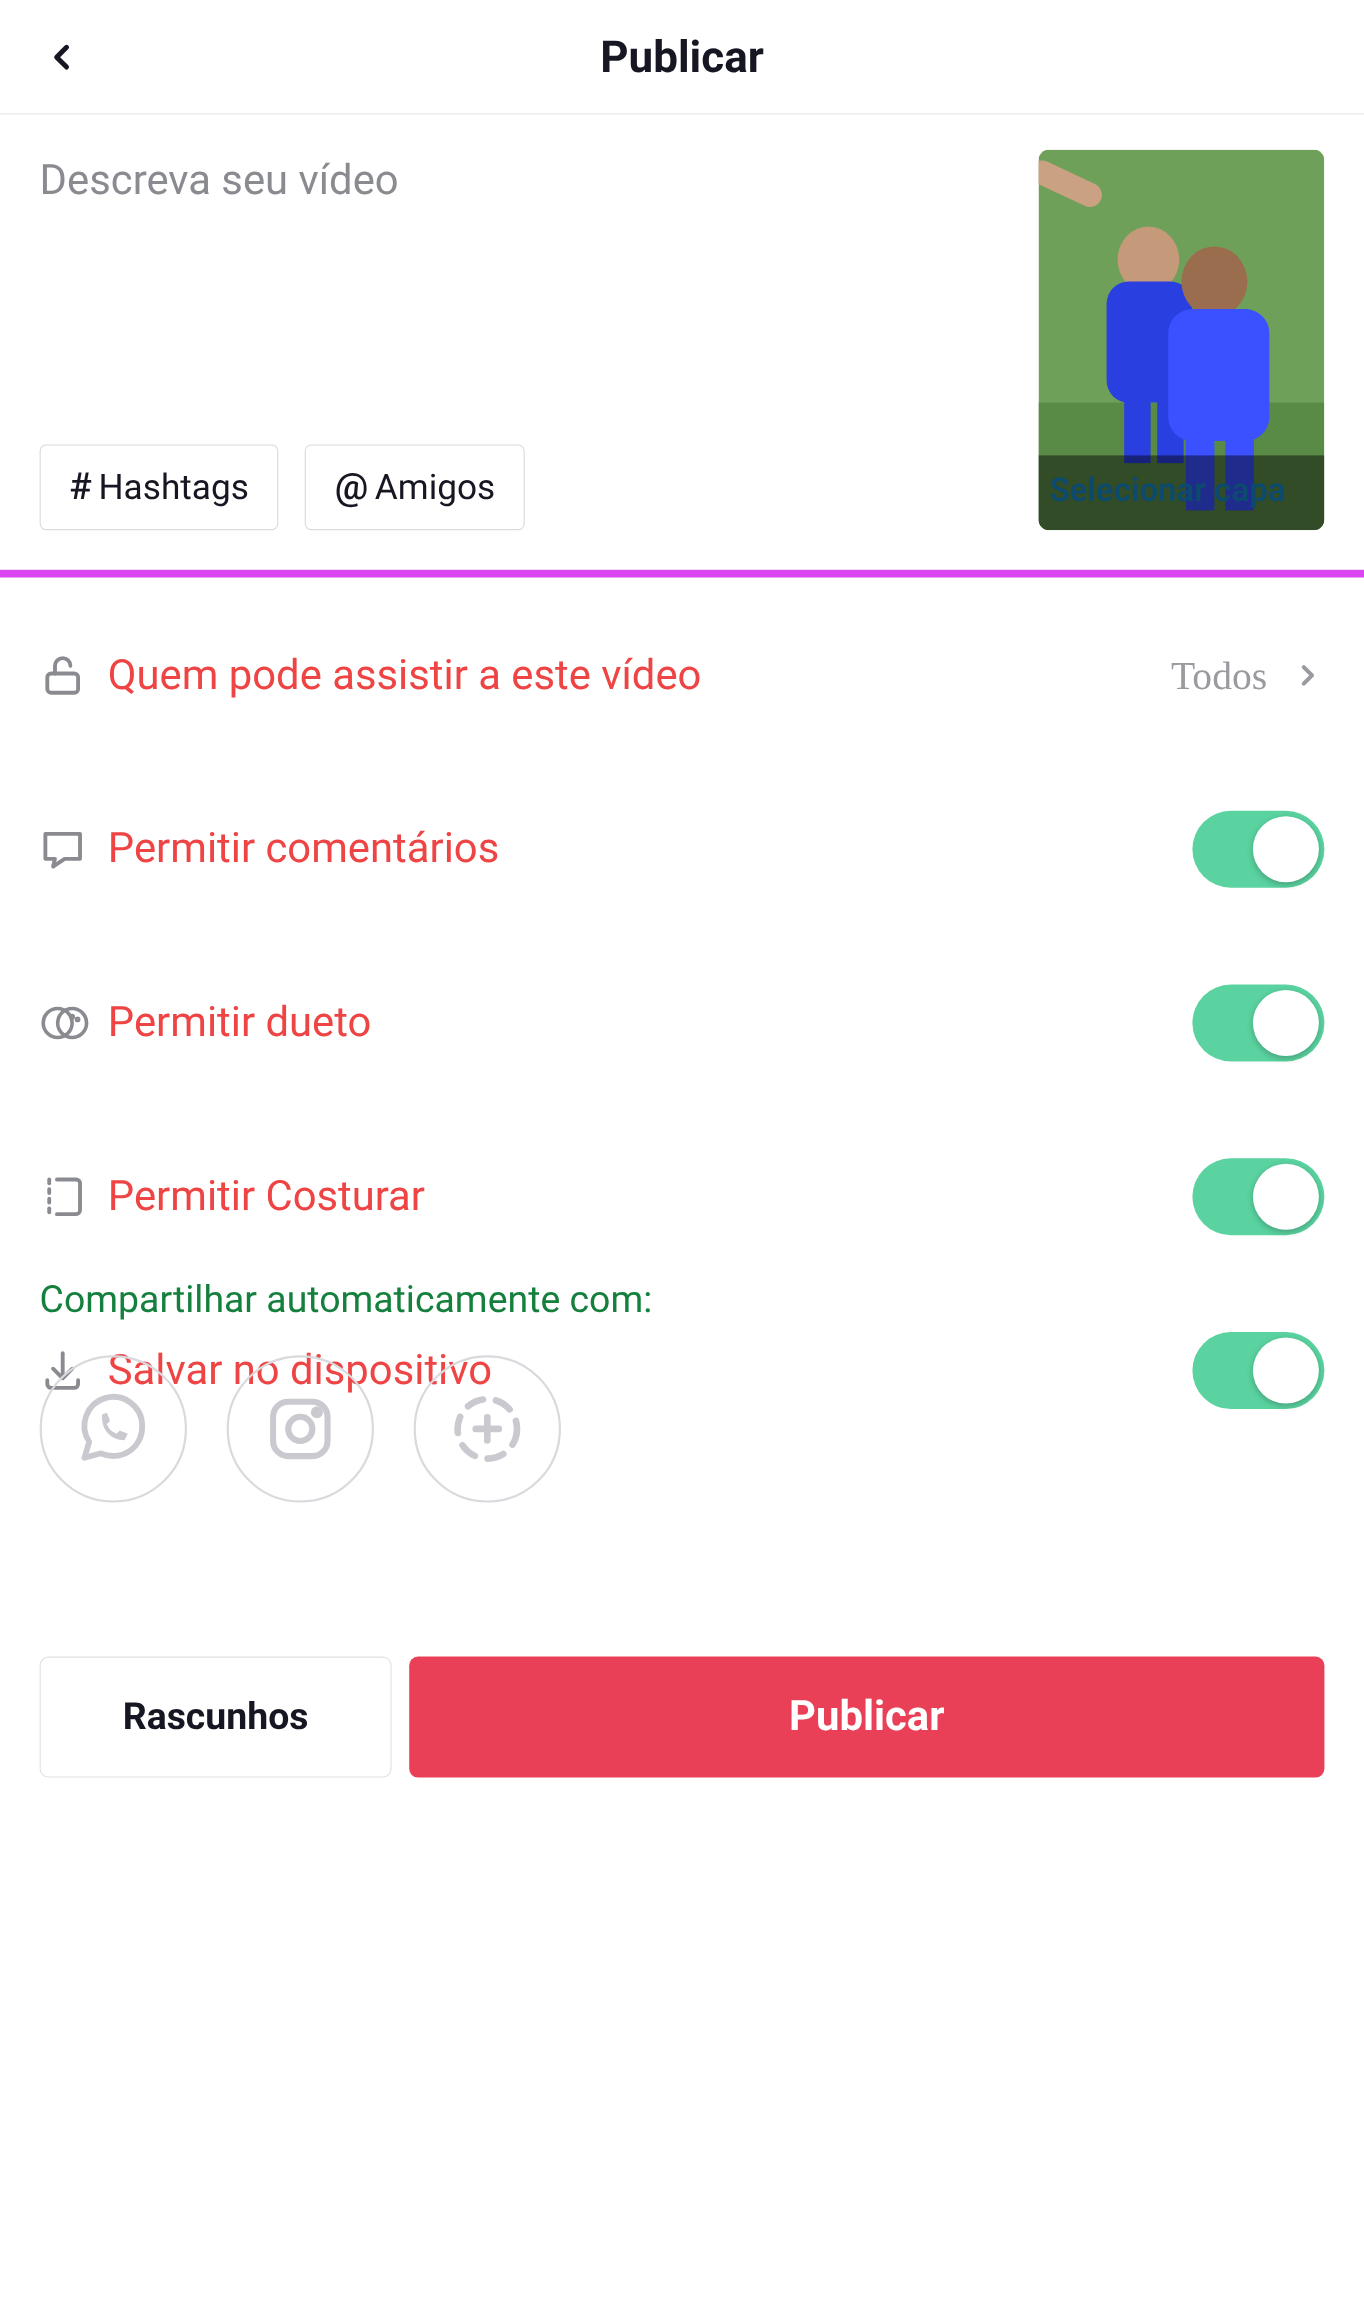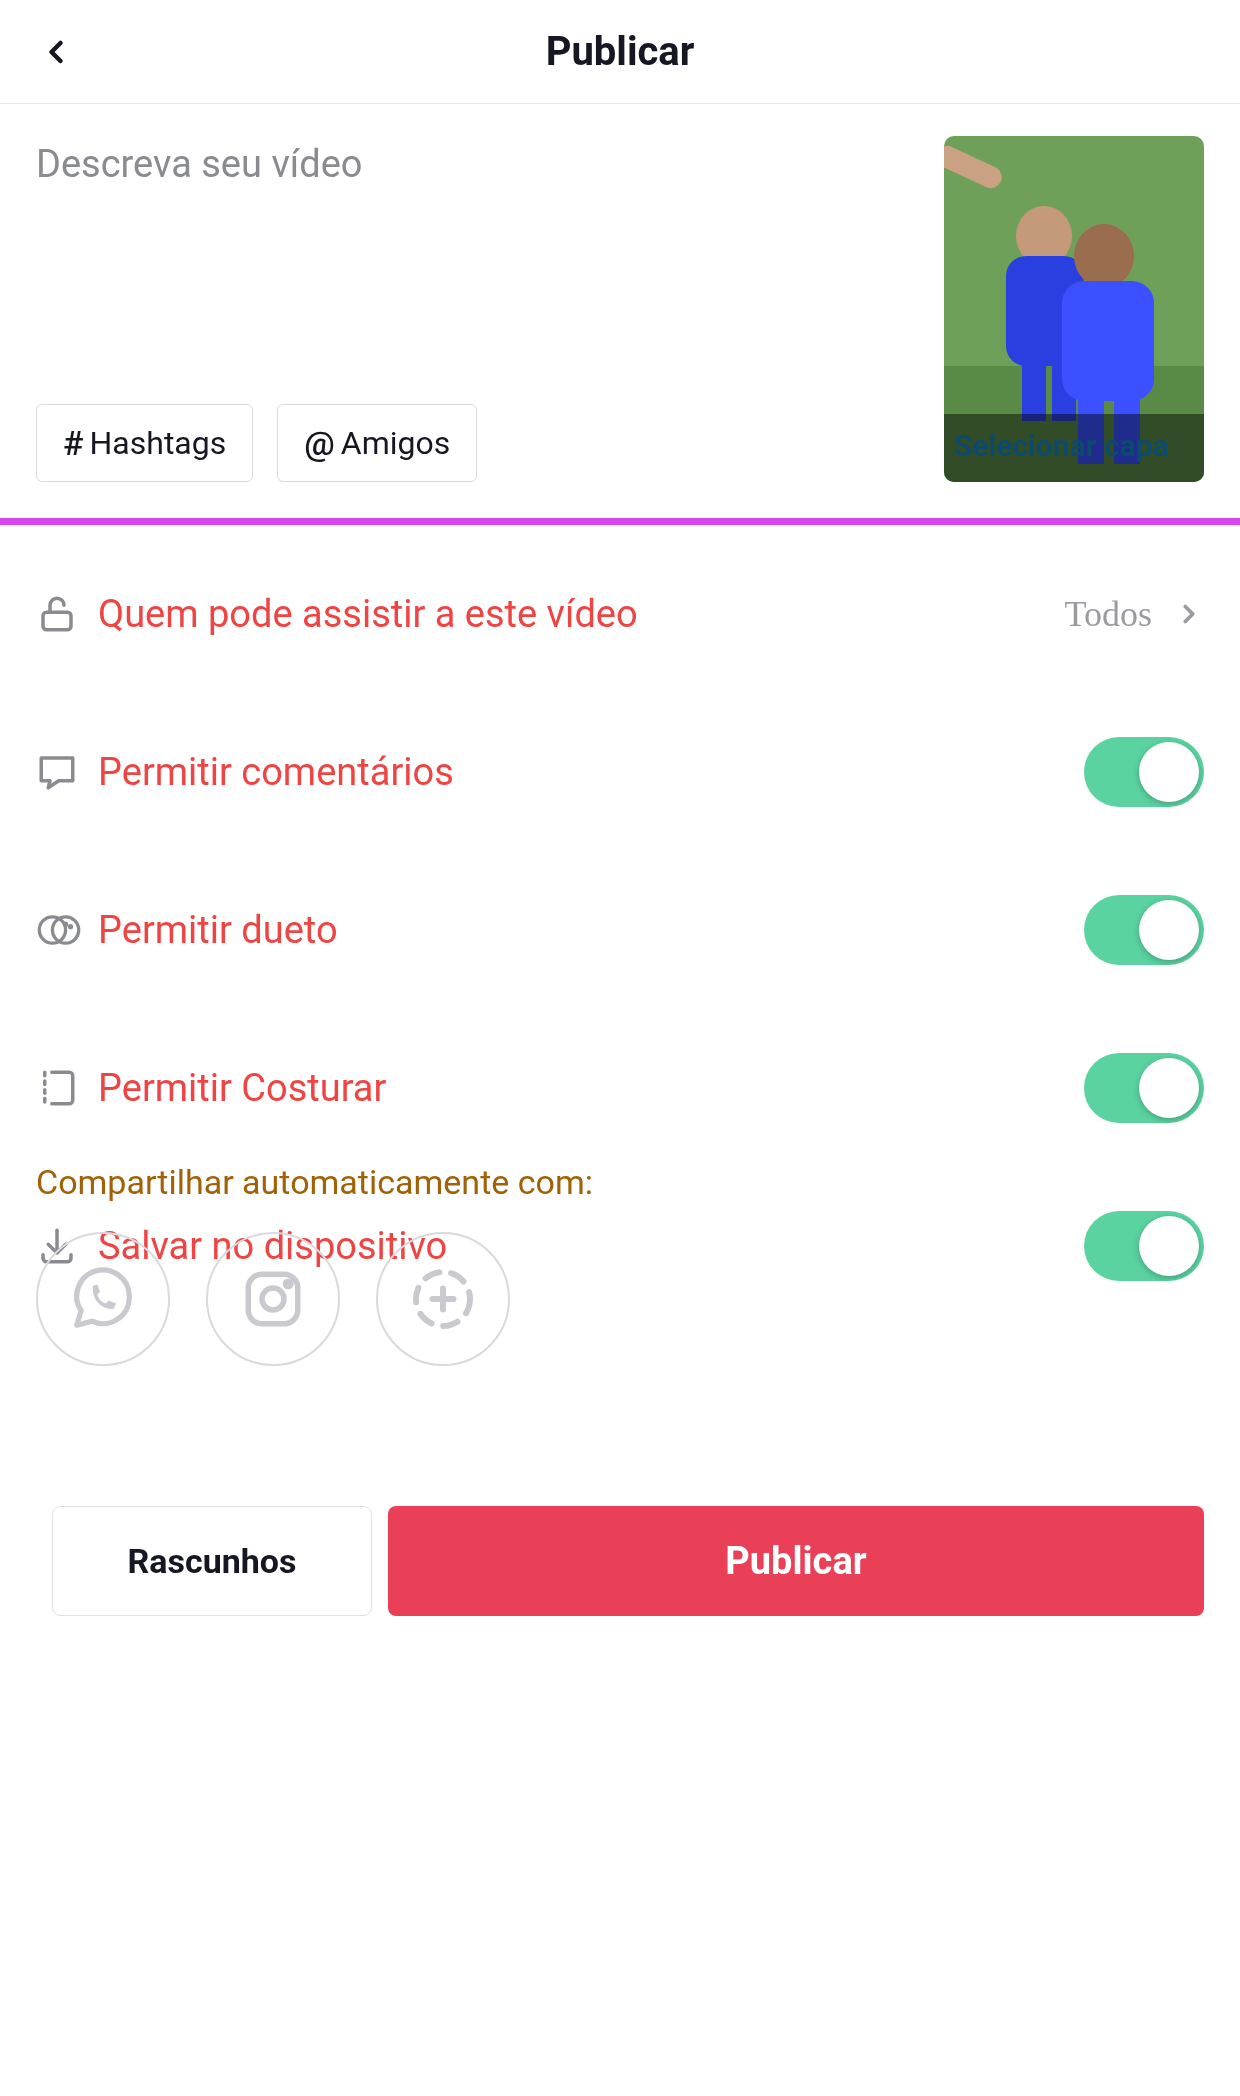--- a/index.html
+++ b/index.html
@@ -22,25 +22,25 @@
   .row { display:flex; align-items:center; height:158px; }
   .row .icon-slot { width:62px; display:flex; align-items:center; justify-content:flex-start; }
   .row .label { flex:1; font-size:38px; color:#ef4444; }
   .row .value { font-size:36px; color:#9a9ba1; margin-right:22px;font-family:Liberation Serif, serif; }
   .chevron-right { display:flex; align-items:center; }
 
   .toggle { width:120px; height:70px; border-radius:999px; background:#5ad3a0; position:relative; cursor:pointer; }
   .toggle .knob { position:absolute; top:5px; right:5px; width:60px; height:60px; border-radius:50%; background:#fff; box-shadow:0 2px 6px rgba(0,0,0,0.25); }
 
   .share { position:absolute; left:0; right:0; bottom:290px; padding:0 36px; }
-  .share-label { color:#a16207; font-size:34px;margin-top:24px; }
+  .share-label { color:#15803d; font-size:34px;margin-top:24px; }
   .share-icons { display:flex; gap:36px; margin-top:30px; }
   .share-circle { width:134px; height:134px; border-radius:50%; border:2px solid #d9d9de; display:flex; align-items:center; justify-content:center; cursor:pointer; }
 
-  .footer { position:absolute; left:16px; right:0; bottom:0; padding:28px 36px 40px 36px; display:flex; gap:16px;text-align:right; }
+  .footer { position:absolute; left:0; right:0; bottom:0; padding:28px 36px 40px 36px; display:flex; gap:16px;text-align:right; }
   .btn-draft { width:320px; height:110px; border:1px solid #e1e1e4; border-radius:8px; font-size:34px; font-weight:700; display:flex; align-items:center; justify-content:center; cursor:pointer; background:#fff; }
   .btn-publish { flex:1; height:110px; border:none; border-radius:8px; font-size:38px; font-weight:700; color:#fff; background:#e94057; display:flex; align-items:center; justify-content:center; cursor:pointer; }
 
   .page { position:relative; width:1240px; height:1656px; }
 </style>
 </head>
 <body>
 
 <div class="page">
 

